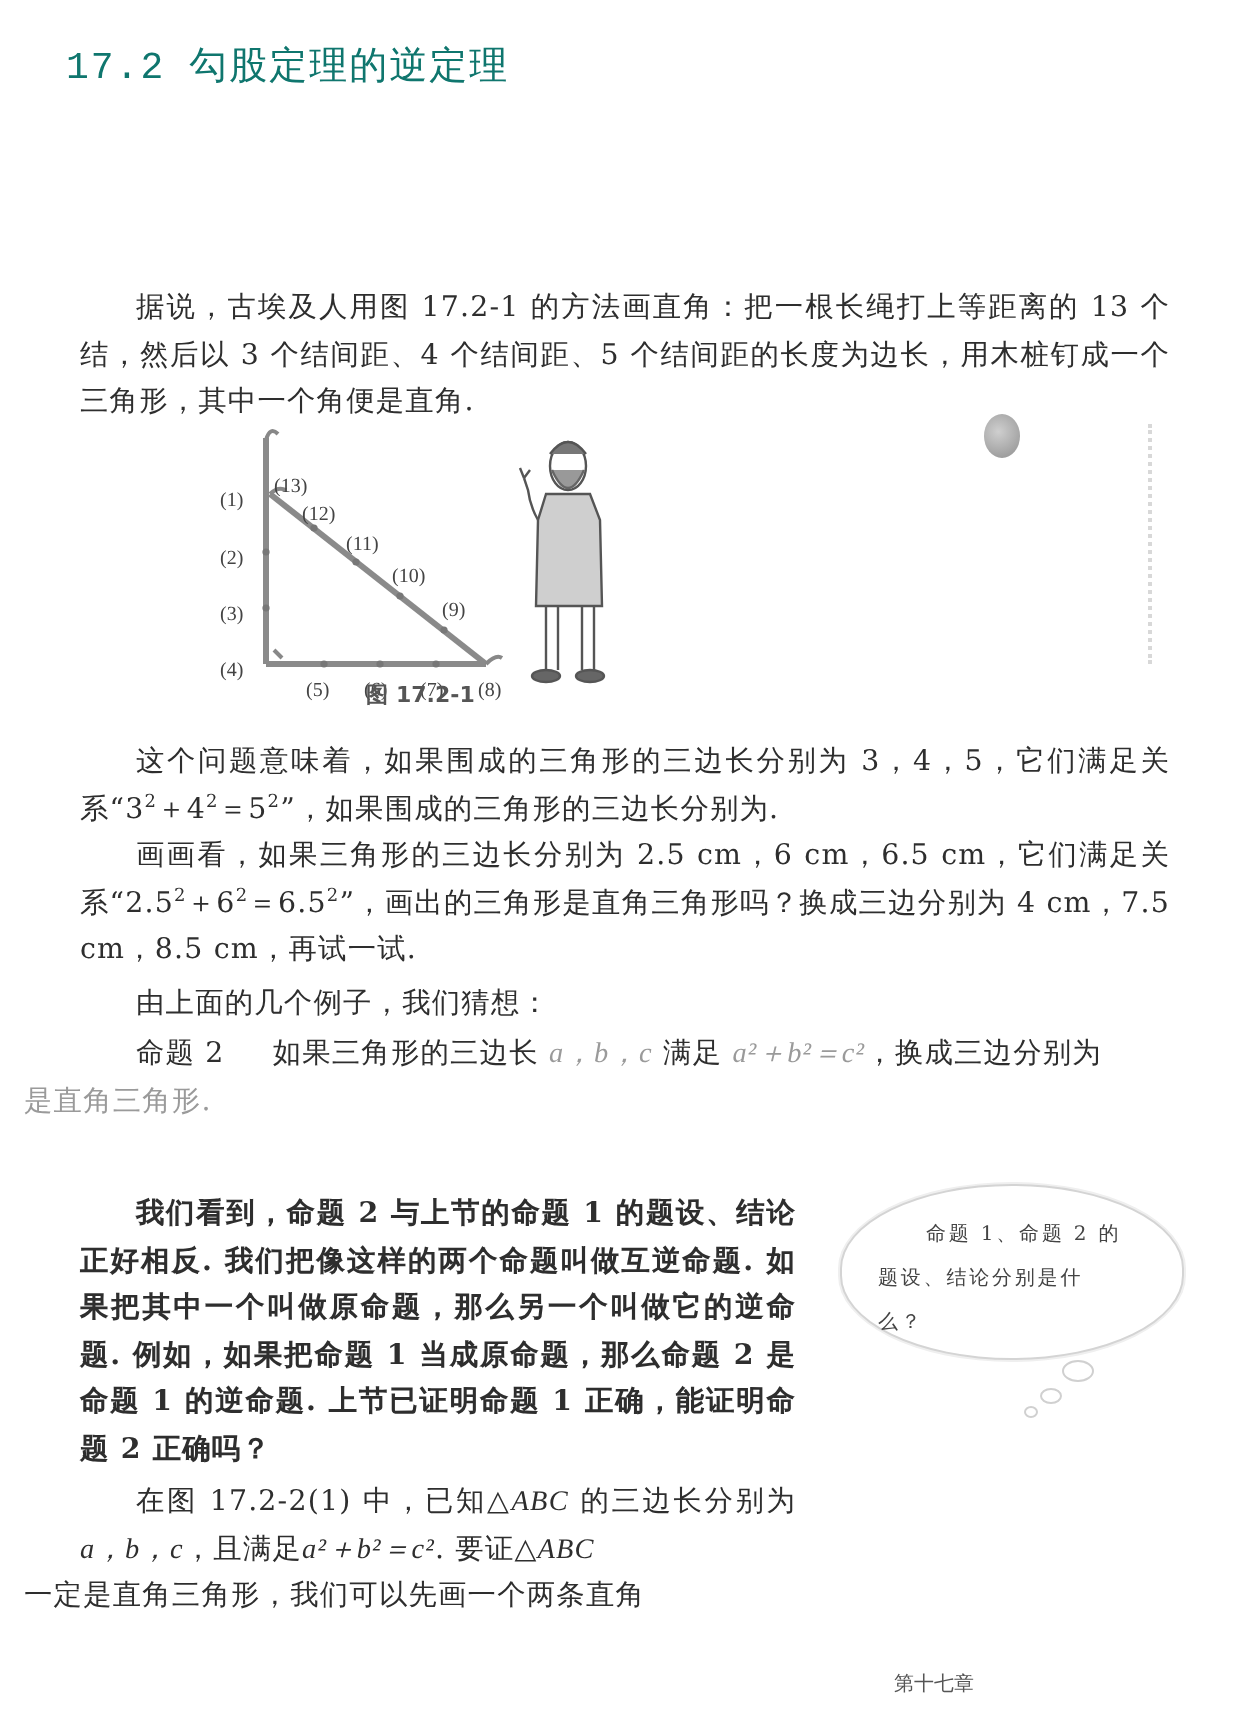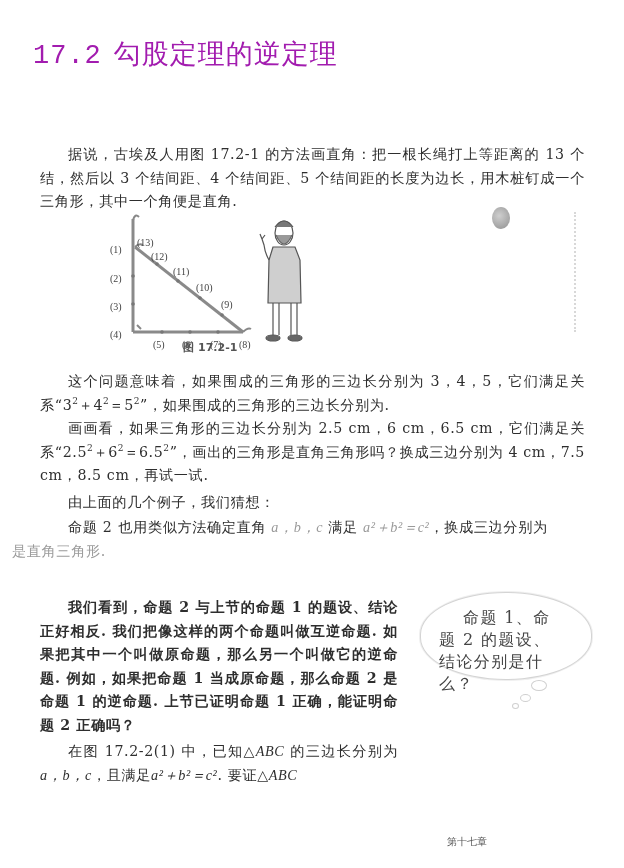--- a/index.html
+++ b/index.html
@@ -1,36 +1,36 @@
 <!DOCTYPE html>
 <html><head>
   <meta charset="utf-8">
   <style>
     html, body { margin: 0; padding: 0; }
     body {
       width: 624px; height: 868px; background: #ffffff; position: relative; overflow: hidden;
       font-family: "DejaVu Serif", "Liberation Serif", serif; color: #2a2a2a;
     }
     .title {
-      position: absolute; left: 33px; top: 18px; font-size: 27px; color: #a21caf;
+      position: absolute; left: 33px; top: 7px; font-size: 19px; color: #0f766e;
       letter-spacing: 1px; font-family: "DejaVu Serif", serif; font-weight: normal;
     }
     .title .num { font-family: "Liberation Mono", "DejaVu Sans Mono", monospace; margin-right: 12px; }
     .para {
       position: absolute; font-size: 14.2px; line-height: 23.5px; color: #2e2e2e;
       letter-spacing: 0.6px; text-align: justify; margin: 0;
     }
     .indent { text-indent: 28px; }
     .p1 { left: 40px; top: 143px; width: 545px; }
     .p2 { left: 40px; top: 370px; width: 545px; }
     .p3 { left: 40px; top: 417px; width: 545px; }
     .p4 { left: 40px; top: 491px; width: 545px; }
     .p5 { left: 40px; top: 516px; width: 545px; }
     .p5 .faint { color: #9a9a9a; }
-    .p5 .label { margin-right: 6px; }
+    .p5 .label { margin-right: 24px; }
     .p6 { left: 40px; top: 596px; width: 358px; font-weight: bold; }
     .p7 { left: 40px; top: 740px; width: 358px; }
     .math { font-style: italic; font-family: "Liberation Serif", serif; }
     sup { font-size: 9px; line-height: 0; }
 
     
     .figure { position: absolute; left: 105px; top: 205px; width: 200px; height: 165px; }
     .fig-caption {
       position: absolute; left: 183px; top: 340px; font-size: 11px; color: #555;
       font-family: "DejaVu Sans", sans-serif;
@@ -53,21 +53,21 @@
       font-family: "DejaVu Serif", serif;
     }
 
     
     .bubble {
       position: absolute; left: 420px; top: 592px; width: 170px; height: 86px;
       background: #fff; border: 1.5px solid #d4d4d4; border-radius: 50% / 48%;
       box-shadow: 0 0 0 1px #efefef;
     }
     .bubble .text {
-      position: absolute; left: 18px; top: 14px; width: 122px; font-size: 16px; line-height: 22px;
+      position: absolute; left: 18px; top: 14px; width: 122px; font-size: 10px; line-height: 22px;
       color: #444; letter-spacing: 1.4px; text-indent: 24px; font-family: "DejaVu Serif", serif;
     }
     .bubble-dot { position: absolute; border: 1.3px solid #d0d0d0; border-radius: 50%; background: #fff; }
 
     .footer-chapter {
       position: absolute; left: 447px; top: 835px; font-size: 10px; color: #555;
       font-family: "DejaVu Sans", sans-serif;
     }
     .watermark {
       position: absolute; left: 508px; top: 830px; font-size: 14px; color: #3a3a3a;
@@ -145,25 +145,25 @@
 <div class="sidenote">
   <div class="pin"></div>
 </div>
 
 <p class="para indent p2"><span>这个问题意味着，如果围成的三角形的三边长分别为 3，4，5，它们满足关系“3</span><sup>2</sup><span>＋4</span><sup>2</sup><span>＝5</span><sup>2</sup><span>”，如果围成的三角形的三边长分别为.</span></p>
 
 <p class="para indent p3"><span>画画看，如果三角形的三边长分别为 2.5 cm，6 cm，6.5 cm，它们满足关系“2.5</span><sup>2</sup><span>＋6</span><sup>2</sup><span>＝6.5</span><sup>2</sup><span>”，画出的三角形是直角三角形吗？换成三边分别为 4 cm，7.5 cm，8.5 cm，再试一试.</span></p>
 
 <p class="para indent p4">由上面的几个例子，我们猜想：</p>
 
-<p class="para indent p5"><span class="label">命题 2</span><span>也用类似方法确定直角</span> <span class="math faint">a，b，c</span> <span>满足</span> <span class="math faint">a²＋b²＝c²</span><span>，换成三边分别为</span><br><span class="faint" style="margin-left:-28px">是直角三角形.</span></p>
+<p class="para indent p5"><span class="label">命题 2</span><span>如果三角形的三边长</span> <span class="math faint">a，b，c</span> <span>满足</span> <span class="math faint">a²＋b²＝c²</span><span>，换成三边分别为</span><br><span class="faint" style="margin-left:-28px">是直角三角形.</span></p>
 
 <p class="para indent p6">我们看到，命题 2 与上节的命题 1 的题设、结论正好相反. 我们把像这样的两个命题叫做互逆命题. 如果把其中一个叫做原命题，那么另一个叫做它的逆命题. 例如，如果把命题 1 当成原命题，那么命题 2 是命题 1 的逆命题. 上节已证明命题 1 正确，能证明命题 2 正确吗？</p>
 
-<p class="para indent p7"><span>在图 17.2-2(1) 中，已知△</span><span class="math">ABC</span><span> 的三边长分别为</span><span class="math">a，b，c</span><span>，且满足</span><span class="math">a²＋b²＝c²</span><span>. 要证△</span><span class="math">ABC</span><br></p>
+<p class="para indent p7"><span>在图 17.2-2(1) 中，已知△</span><span class="math">ABC</span><span> 的三边长分别为</span><span class="math">a，b，c</span><span>，且满足</span><span class="math">a²＋b²＝c²</span><span>. 要证△</span><span class="math">ABC</span><br><span style="margin-left:-28px">一定是直角三角形，我们可以先画一个两条直角</span></p>
 
 <div class="bubble">
   <div class="text">命题 1、命题 2 的题设、结论分别是什么？</div>
 </div>
 <div class="bubble-dot" style="left:531px; top:680px; width:14px; height:9px;"></div>
 <div class="bubble-dot" style="left:520px; top:694px; width:9px; height:6px;"></div>
 <div class="bubble-dot" style="left:512px; top:703px; width:5px; height:4px;"></div>
 
 <div class="footer-chapter">第十七章</div>
 <div class="watermark">头条 @升学帮</div>

